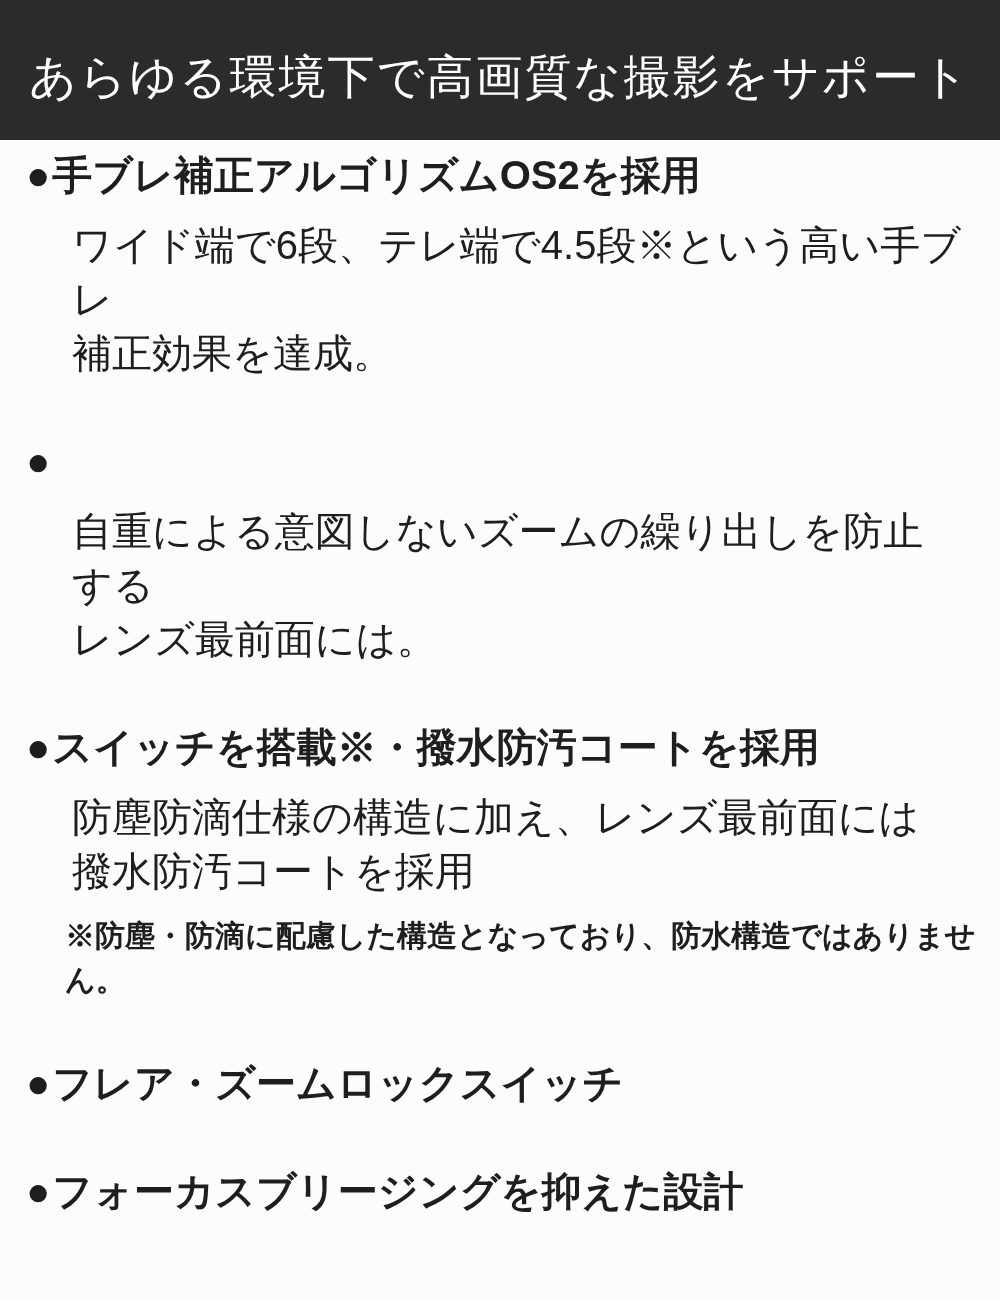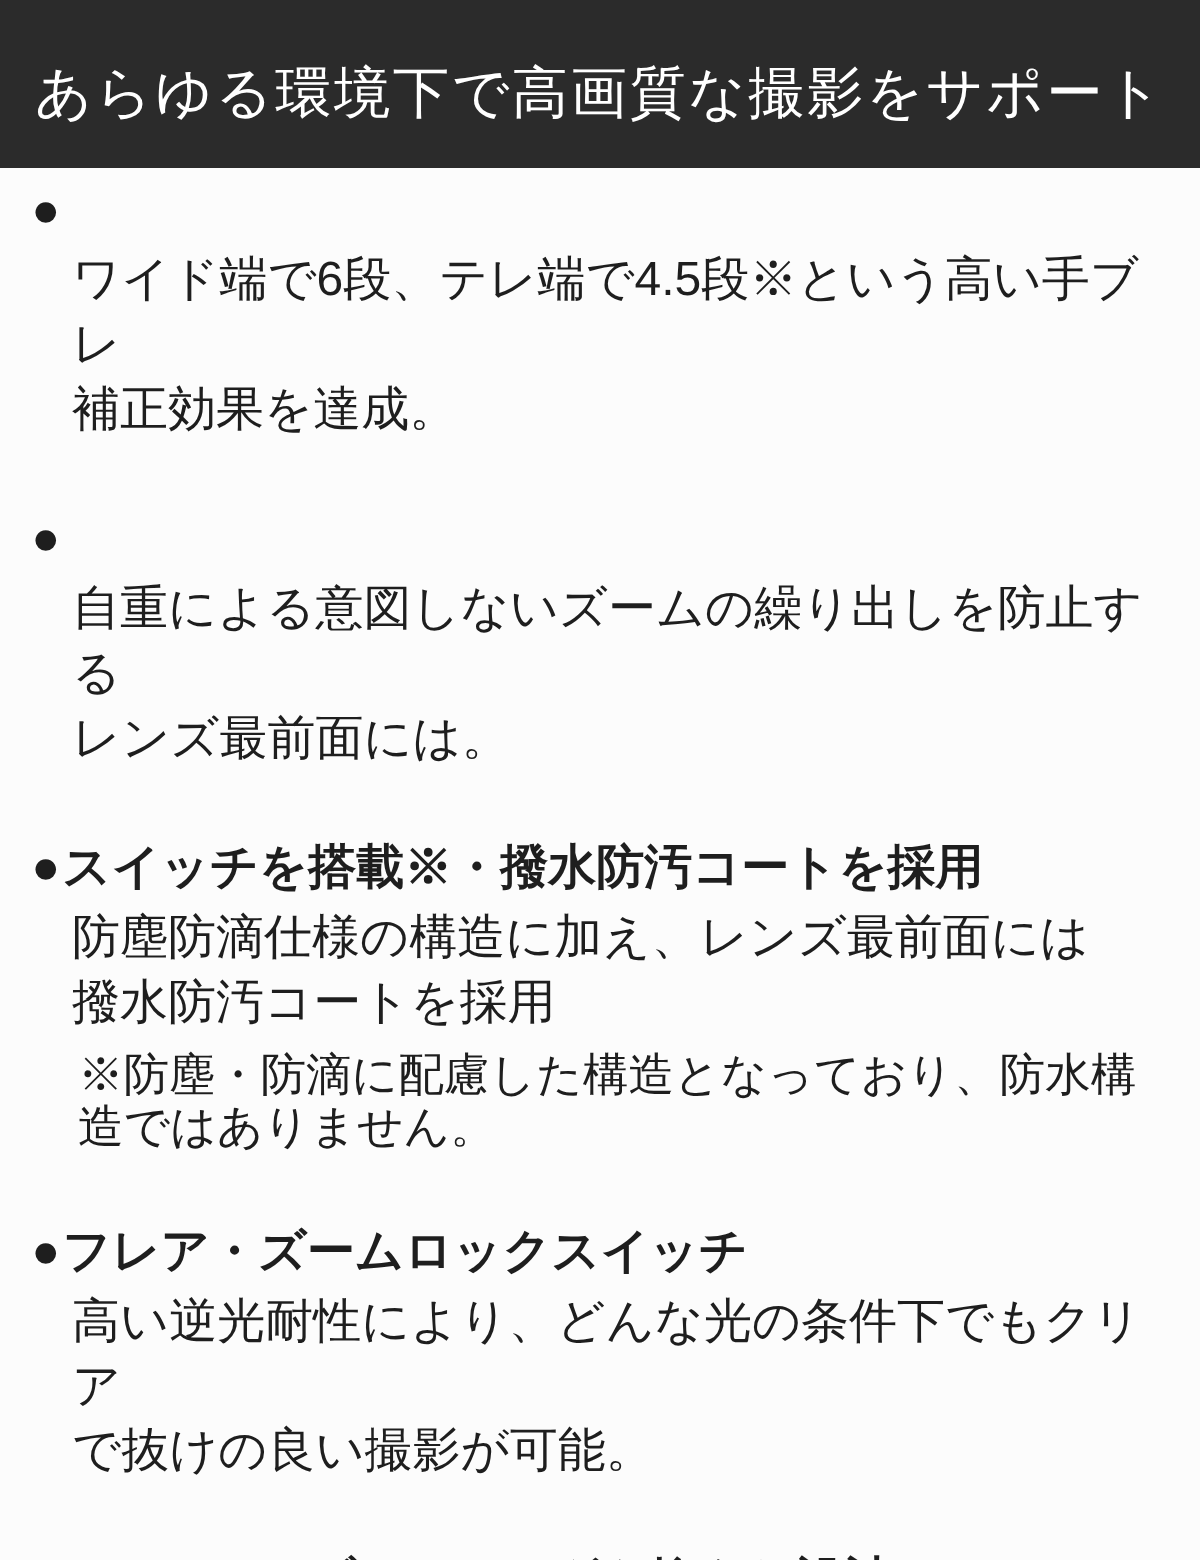--- a/index.html
+++ b/index.html
@@ -46,53 +46,54 @@
     line-height: 54px;
     font-weight: 700;
     color: var(--text, #1e1e1e);
     white-space: nowrap;
   }
   .bullet {
     flex: 0 0 auto;
     margin-right: 2px;
   }
   .feature-body {
-    margin: 4px;
+    margin: 16px;
     padding-left: 30px;
     font-size: 40px;
     line-height: 54px;
     font-weight: 400;
     color: var(--text, #1e1e1e);
     white-space: pre-line;
     letter-spacing: 0;
   }
   .feature-note {
     margin: 12px 0 10px 0;
     padding-left: 39px;
-    font-size: 38px;
+    font-size: 30px;
     line-height: 44px;
-    font-weight: 400;
+    font-weight: 700;
     color: var(--text, #1e1e1e);
     white-space: pre-line;
   }
 </style>
 </head>
 <body>
 
 <div class="page">
 
   <header class="banner">
     <h1 class="banner-title">あらゆる環境下で高画質な撮影をサポート</h1>
   </header>
 
   <main class="content">
 
     <section class="feature">
       <h2 class="feature-heading">
         <span class="bullet">●</span>
+        <span>手ブレ補正アルゴリズムOS2を採用</span>
       </h2>
       <p class="feature-body">ワイド端で6段、テレ端で4.5段※という高い手ブレ
 補正効果を達成。</p>
     </section>
 
     <section class="feature">
       <h2 class="feature-heading">
         <span class="bullet">●</span>
       </h2>
       <p class="feature-body">自重による意図しないズームの繰り出しを防止する
@@ -107,22 +108,20 @@
       <p class="feature-body">防塵防滴仕様の構造に加え、レンズ最前面には
 撥水防汚コートを採用</p>
       <p class="feature-note">※防塵・防滴に配慮した構造となっており、防水構造ではありません。</p>
     </section>
 
     <section class="feature">
       <h2 class="feature-heading">
         <span class="bullet">●</span>
         <span>フレア・ズームロックスイッチ</span>
       </h2>
-      <p class="feature-body">高い逆光耐性により、どんな光の条件下でもクリア
-で抜けの良い撮影が可能。</p>
     </section>
 
     <section class="feature">
       <h2 class="feature-heading">
         <span class="bullet">●</span>
         <span>フォーカスブリージングを抑えた設計</span>
       </h2>
 
     </section>
 

